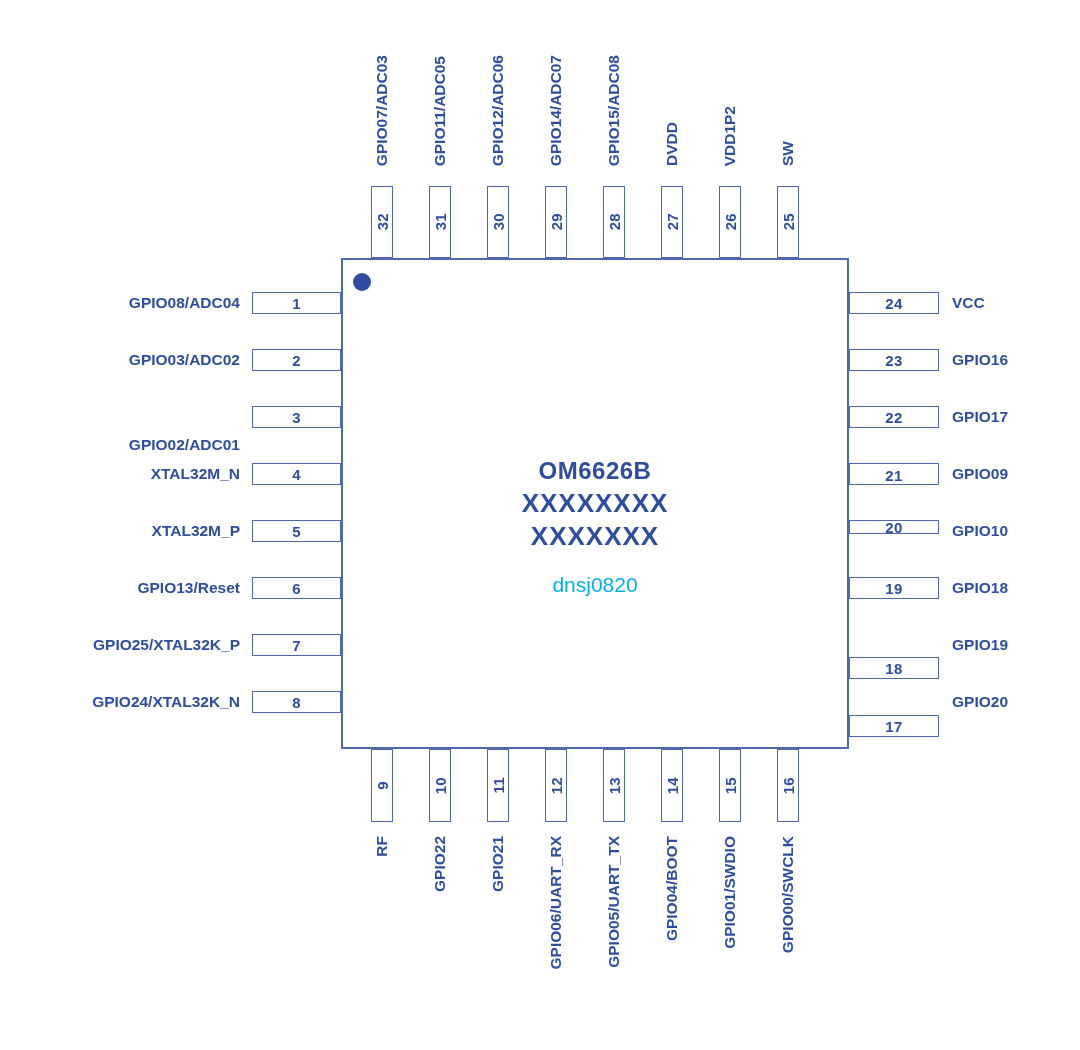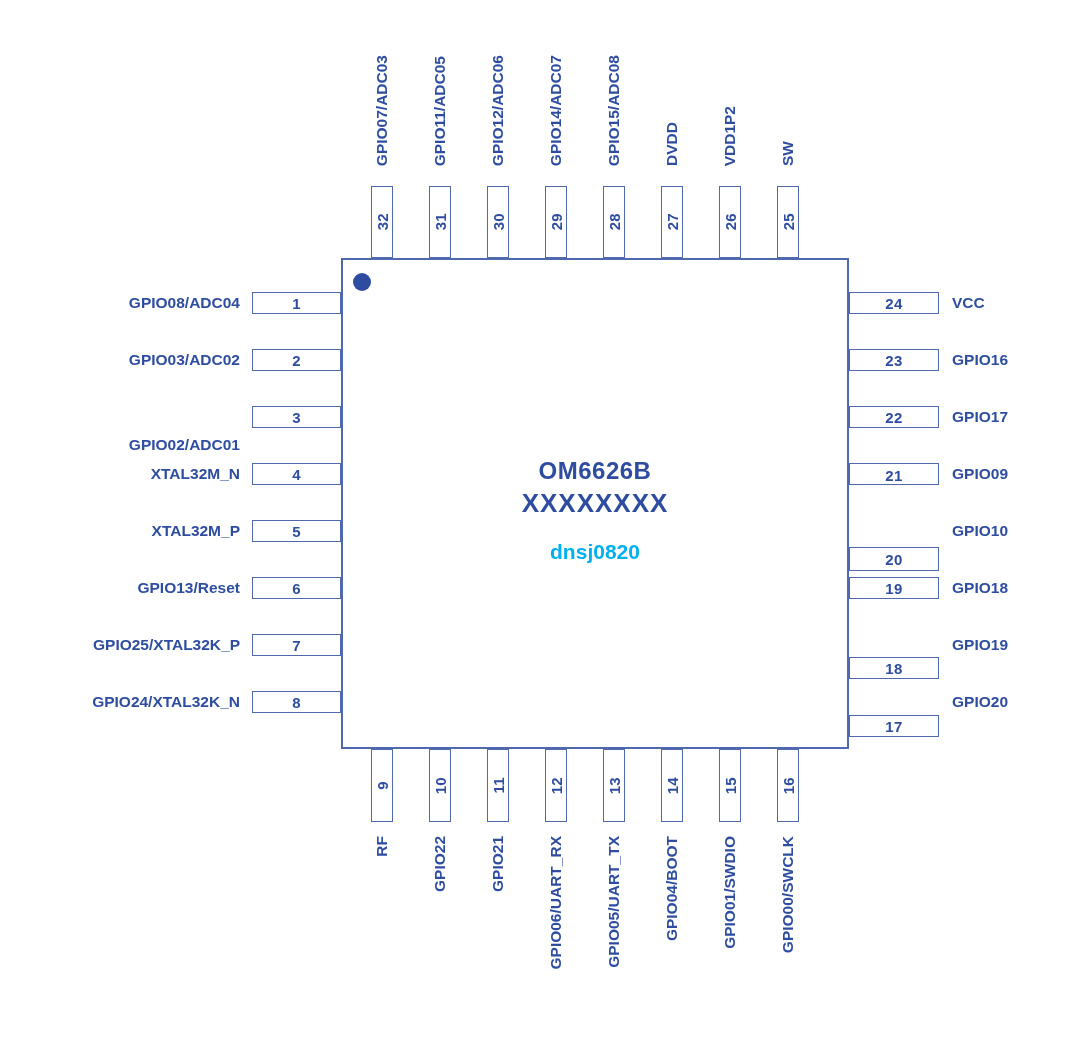--- a/index.html
+++ b/index.html
@@ -48,21 +48,21 @@
   .marking {
     font-size: 26px;
     font-weight: bold;
     line-height: 33px;
     letter-spacing: 1px;
     text-align: center;
   }
   .watermark {
     margin-top: 20px;
     font-size: 21px;
-    font-weight: bold;
+    font-weight: normal;
     line-height: 24px;
     color: var(--watermark);
   }
   .pin-box {
     position: absolute;
     border: 1.5px solid var(--line);
     background: #ffffff;
     display: flex;
     align-items: center;
     justify-content: center;
@@ -91,20 +91,21 @@
 </head>
 <body>
 
 <div class="canvas">
 
   <div class="chip-body">
     <div class="pin1-dot"></div>
     <div class="chip-center">
       <div class="part-number">OM6626B</div>
       <div class="marking">XXXXXXXX</div>
+      <div class="marking">XXXXXXX</div>
       <div class="watermark">dnsj0820</div>
     </div>
   </div>
 
   <div id="pins-left">
       <div class="pin-box" style="left: 252px; top: 292px; width: 89px; height: 22px;">
         <span class="pin-num">1</span>
       </div>
       <div class="pin-label h left-side" style="right: 840px; top: 292px;">GPIO08/ADC04</div>
       <div class="pin-box" style="left: 252px; top: 349px; width: 89px; height: 22px;">
@@ -146,21 +147,21 @@
       </div>
       <div class="pin-label h" style="left: 952px; top: 349px;">GPIO16</div>
       <div class="pin-box" style="left: 849px; top: 406px; width: 90px; height: 22px; justify-content: center;">
         <span class="pin-num">22</span>
       </div>
       <div class="pin-label h" style="left: 952px; top: 406px;">GPIO17</div>
       <div class="pin-box" style="left: 849px; top: 463px; width: 90px; height: 22px; align-items: flex-end;">
         <span class="pin-num">21</span>
       </div>
       <div class="pin-label h" style="left: 952px; top: 463px;">GPIO09</div>
-      <div class="pin-box" style="left: 849px; top: 547px; width: 90px; height: 24px;">
+      <div class="pin-box" style="left: 849px; top: 520px; width: 90px; height: 14px;">
         <span class="pin-num">20</span>
       </div>
       <div class="pin-label h" style="left: 952px; top: 520px;">GPIO10</div>
       <div class="pin-box" style="left: 849px; top: 577px; width: 90px; height: 22px;">
         <span class="pin-num">19</span>
       </div>
       <div class="pin-label h" style="left: 952px; top: 577px;">GPIO18</div>
       <div class="pin-box" style="left: 849px; top: 634px; width: 90px; height: 22px; margin-top: 23px;">
         <span class="pin-num">18</span>
       </div>

